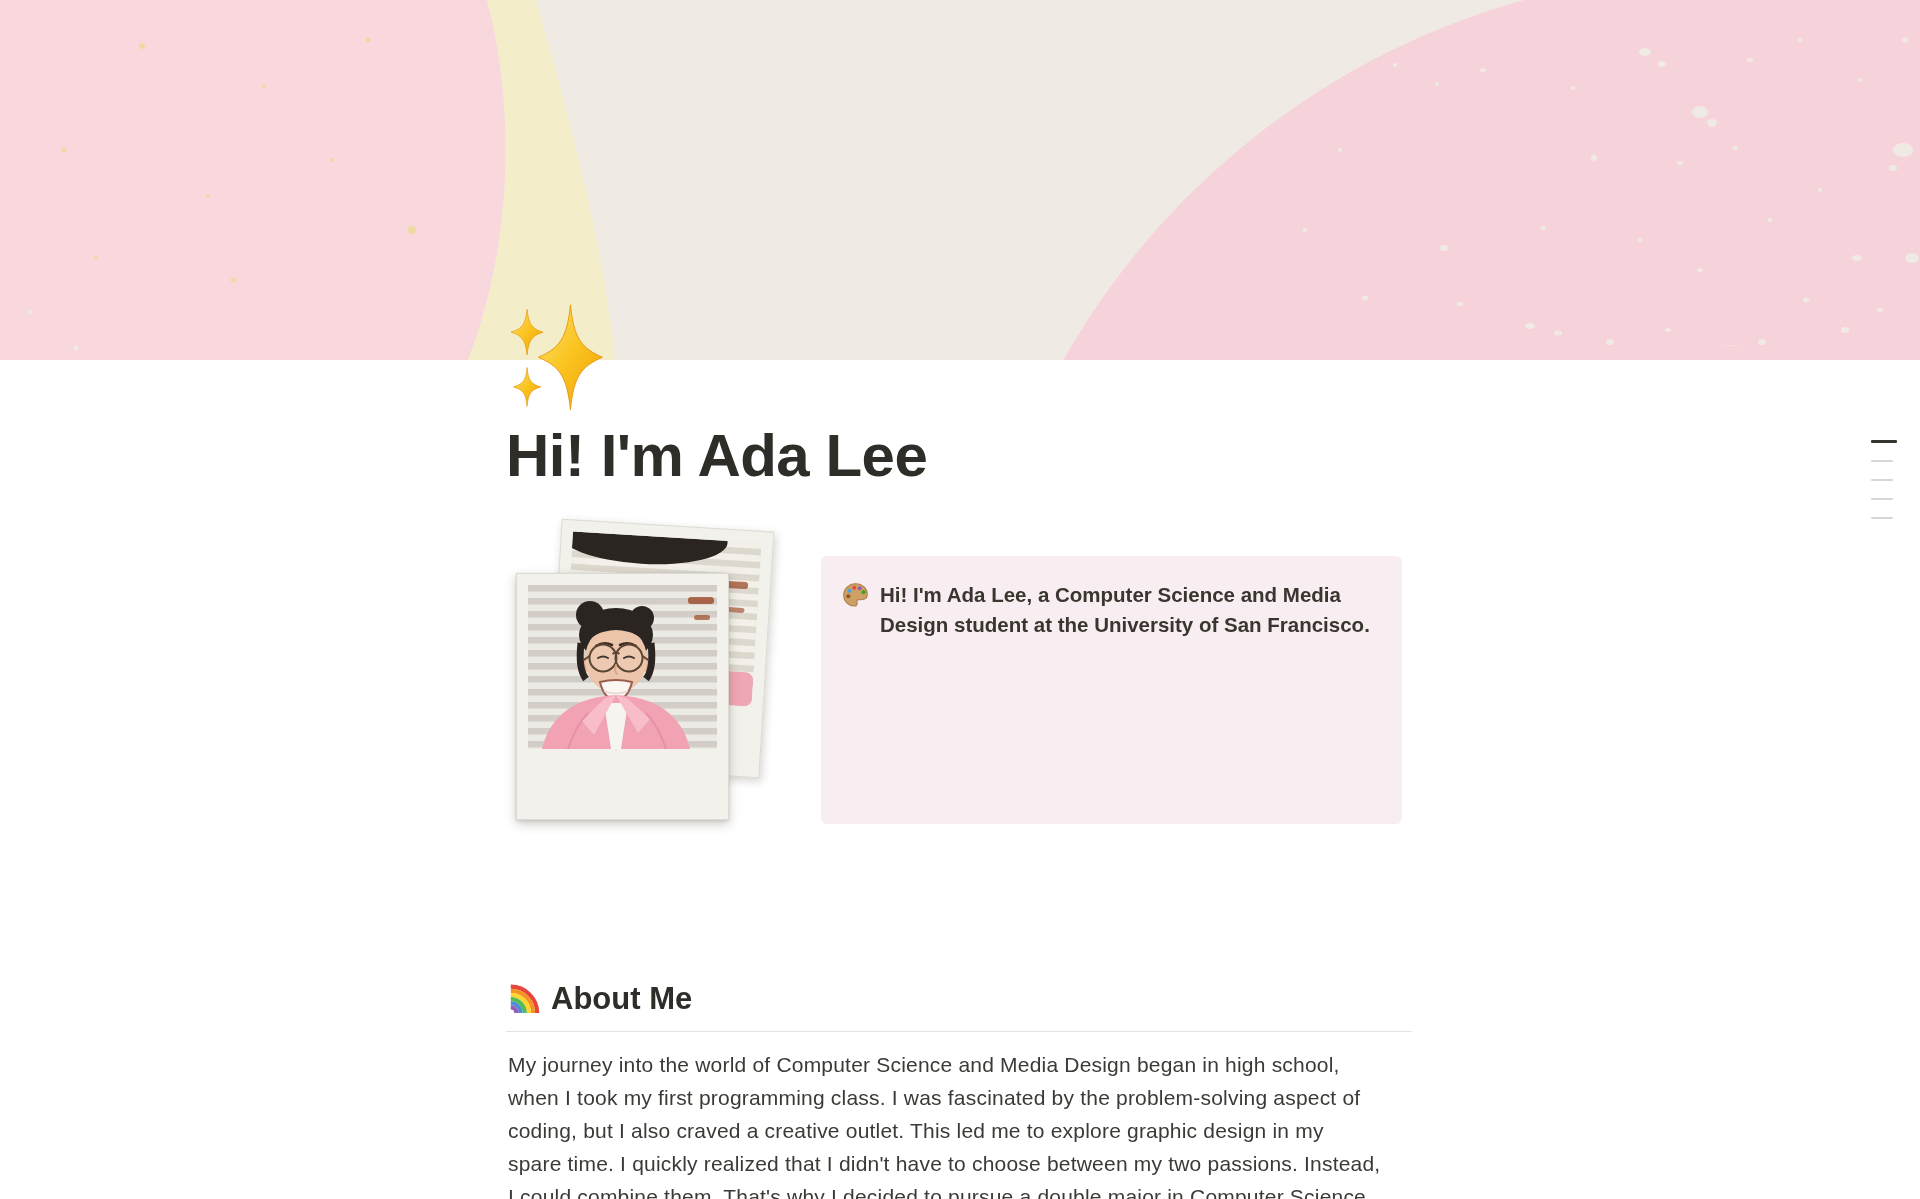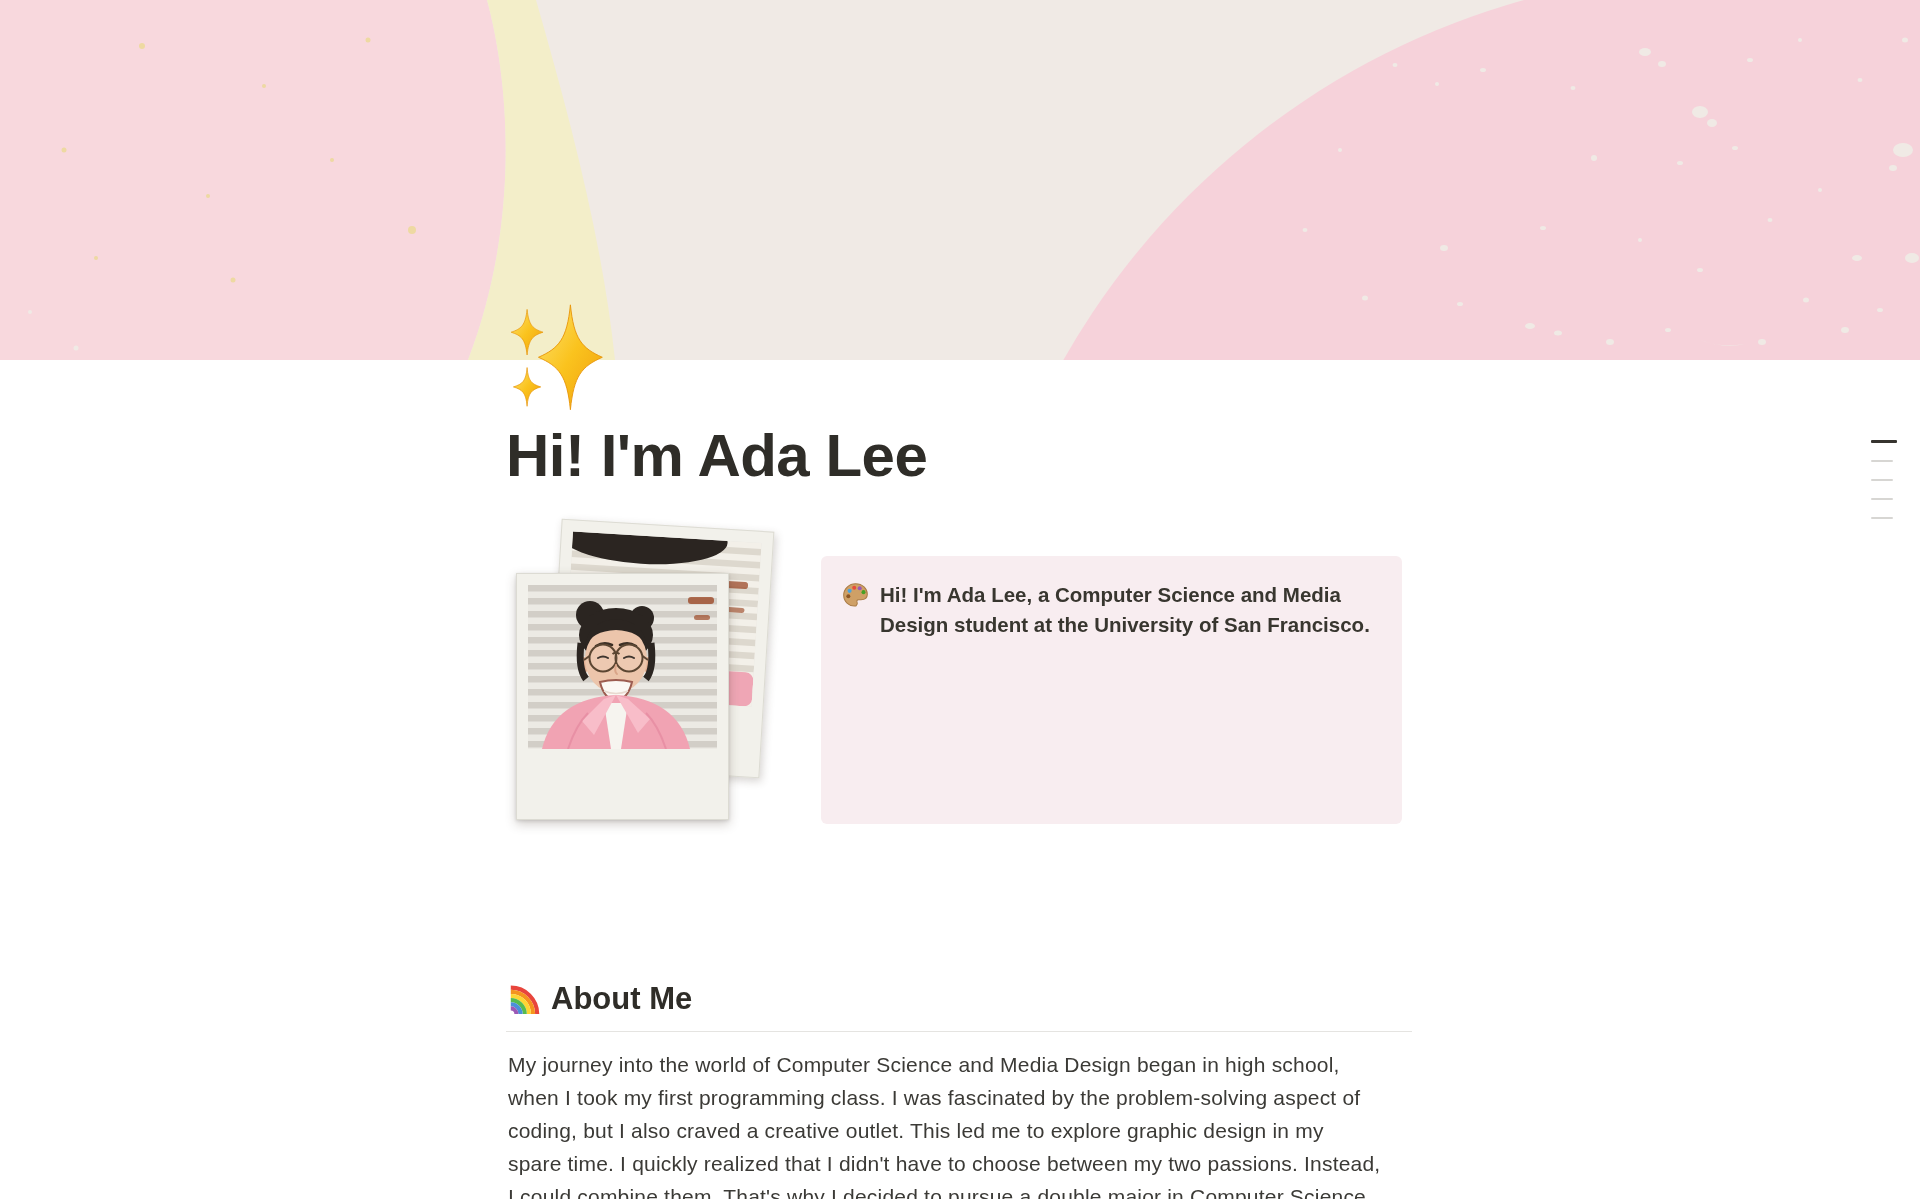--- a/index.html
+++ b/index.html
@@ -29,21 +29,21 @@
             box-shadow:2px 3px 8px rgba(70,55,45,.22);}
   .polaroid.front{left:2px;top:53px;box-shadow:0 4px 10px rgba(70,55,45,.25),0 1px 3px rgba(0,0,0,.12);}
   
   .callout{position:absolute;left:821px;top:556px;width:581px;height:268px;box-sizing:border-box;
            background:#f8edf0;border-radius:6px;padding:24px 26px 24px 21px;display:flex;}
   .callout-icon{width:27px;height:27px;flex:0 0 27px;margin-top:2px;}
   .callout-body{margin-left:11px;width:495px;font-size:20.5px;color:#41403c;}
   .callout-body p{margin:0;line-height:30px;}
   .callout-body p.lead{font-weight:700;color:#38362f;margin-bottom:11px;}
   
-  .about-heading{position:absolute;left:506px;top:981px;margin:0;display:flex;align-items:center;
+  .about-heading{position:absolute;left:506px;top:981px;margin:0;display:flex;align-items:flex-start;
                  font-size:31px;font-weight:700;color:#2f2d28;}
   .about-heading .rainbow{width:36px;height:34px;margin-right:9px;flex:0 0 36px;}
   .divider{position:absolute;left:506px;top:1031px;width:906px;height:1px;background:#e5e4e1;border:0;margin:0;}
   .about-paragraph{position:absolute;left:508px;top:1048px;width:875px;margin:0;
                    font-size:21px;line-height:33px;letter-spacing:0.2px;color:#3b3a36;}
 </style>
 </head>
 <body>
 
 <div class="page">

